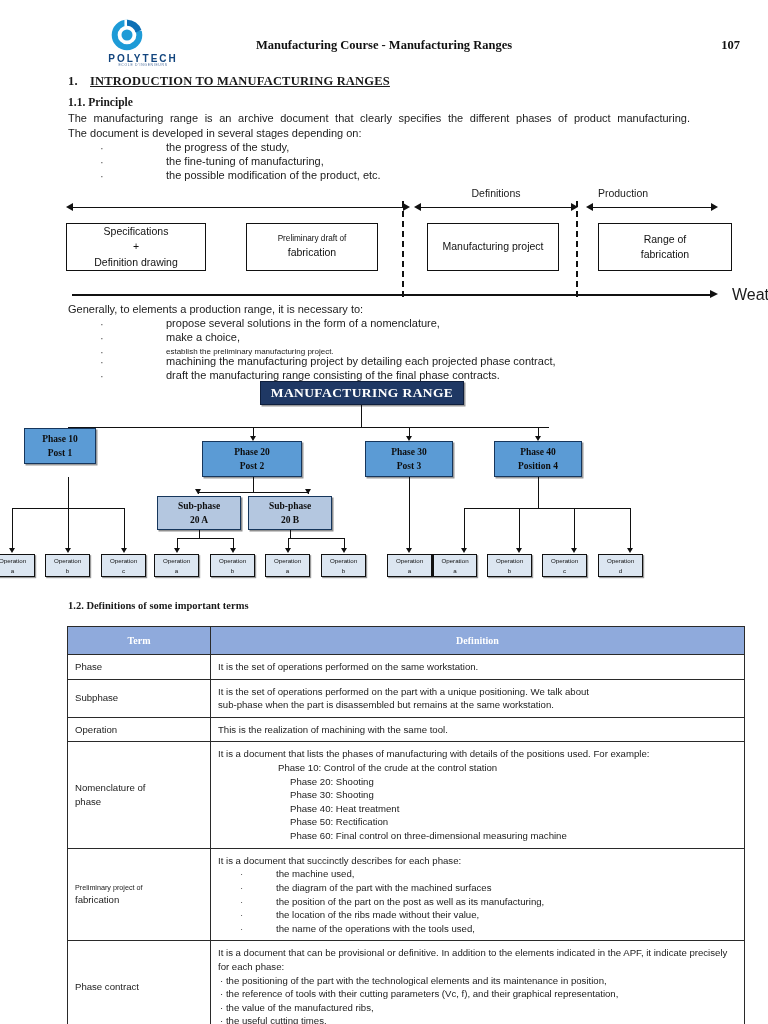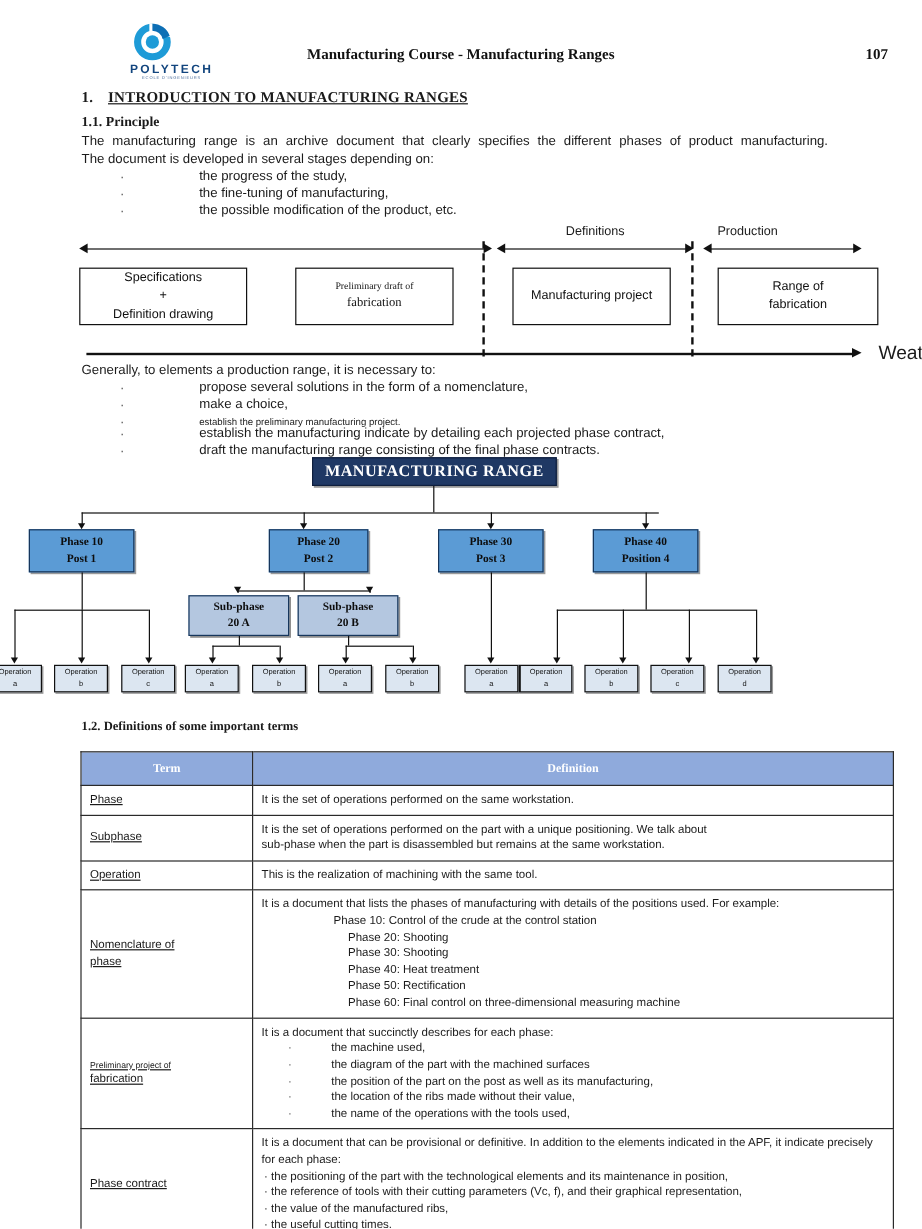--- a/index.html
+++ b/index.html
@@ -44,21 +44,21 @@
   .tl-label{position:absolute;font-size:10.5px;color:#1b1b1b;text-align:center;}
   .tl-arrow{position:absolute;height:9px;}
   .tl-arrow .bar{position:absolute;left:6px;right:6px;top:4px;height:1.4px;background:#111;}
   .tl-arrow .ahL,.tl-arrow .ahR{position:absolute;top:0;width:0;height:0;
       border-top:4.5px solid transparent;border-bottom:4.5px solid transparent;}
   .tl-arrow .ahL{left:0;border-right:7px solid #111;}
   .tl-arrow .ahR{right:0;border-left:7px solid #111;}
   .tl-box{position:absolute;border:1.6px solid #111;background:#fff;
       display:flex;align-items:center;justify-content:center;text-align:center;
       font-size:10.5px;line-height:1.45;color:#111;}
-  .tl-box.small{font-size:8.2px;font-family:Liberation Serif, serif;}
+  .tl-box.small{font-size:8.2px;}
   .tl-box.small .big{font-size:10.5px;}
   .tl-axis{position:absolute;left:72px;top:105px;width:646px;height:9px;}
   .tl-axis .bar{position:absolute;left:0;right:7px;top:4px;height:1.7px;background:#111;}
   .tl-axis .ahR{position:absolute;right:0;top:0;width:0;height:0;
       border-top:4.5px solid transparent;border-bottom:4.5px solid transparent;
       border-left:8px solid #111;}
   .tl-div{position:absolute;width:0;border-left:2.2px dashed #111;}
   .tl-weather{position:absolute;font-size:16px;color:#1b1b1b;margin-left:48px;}
 
   
@@ -87,21 +87,21 @@
   
   .tbl-cap{position:absolute;left:68px;top:600px;
       font-family:"Liberation Serif",serif;font-size:10.5px;font-weight:bold;}
   table.defs{position:absolute;left:67px;top:626px;width:678px;
       border-collapse:collapse;table-layout:fixed;}
   table.defs th{background:#8faadc;border:1.1px solid #2a2a2a;color:#ffffff;
       font-family:"Liberation Serif",serif;font-size:10px;font-weight:bold;
       padding:8px 4px;text-align:center;}
   table.defs td{border:1.1px solid #2a2a2a;font-size:9.6px;color:#1b1b1b;
       padding:5px 7px;vertical-align:middle;line-height:1.42;}
-  table.defs td.term{width:134px;vertical-align:middle;text-decoration:underline;}
+  table.defs td.term{width:134px;vertical-align:middle;}
   .term-sm{font-size:7.2px;display:block;}
   .term-lg{font-size:9.6px;display:block;}
   .ind1{padding-left:60px;display:block;}
   .ind2{padding-left:72px;display:block;}
   .li-dot2{display:block;padding-left:8px;text-indent:-6px;}
   .bl{display:block;position:relative;padding-left:58px;}
   .bl .d{position:absolute;left:22px;top:0;color:#555;}
 </style>
 </head>
 <body>
@@ -207,21 +207,21 @@
   <div class="bullet" style="left:100px;top:331px">
     <span class="dot">·</span>
     <span class="txt">make a choice,</span>
   </div>
   <div class="bullet small" style="left:100px;top:345px">
     <span class="dot">·</span>
     <span class="txt">establish the preliminary manufacturing project.</span>
   </div>
   <div class="bullet" style="left:100px;top:355px">
     <span class="dot">·</span>
-    <span class="txt">establish the manufacturing indicate by detailing each projected phase contract,</span>
+    <span class="txt">machining the manufacturing project by detailing each projected phase contract,</span>
   </div>
   <div class="bullet" style="left:100px;top:369px">
     <span class="dot">·</span>
     <span class="txt">draft the manufacturing range consisting of the final phase contracts.</span>
   </div>
 
   <div class="tree">
 
     <div class="node n-root" style="left:260px;top:3px;width:204px;height:24px">
       <div>MANUFACTURING RANGE</div>
@@ -232,25 +232,25 @@
 
     <div class="ln lnv" style="left:68px;top:49px;height:11px"></div>
     <div class="arw" style="left:64.5px;top:58px"></div>
     <div class="ln lnv" style="left:253px;top:49px;height:11px"></div>
     <div class="arw" style="left:249.5px;top:58px"></div>
     <div class="ln lnv" style="left:409px;top:49px;height:11px"></div>
     <div class="arw" style="left:405.5px;top:58px"></div>
     <div class="ln lnv" style="left:538px;top:49px;height:11px"></div>
     <div class="arw" style="left:534.5px;top:58px"></div>
 
-    <div class="node n-phase" style="left:24px;top:63px;width:88px;height:36px">
+    <div class="node n-phase" style="left:24px;top:50px;width:72px;height:36px">
       <div>Phase 10</div>
       <div>Post 1</div>
     </div>
-    <div class="node n-phase" style="left:224px;top:63px;width:83px;height:36px">
+    <div class="node n-phase" style="left:202px;top:63px;width:100px;height:36px">
       <div>Phase 20</div>
       <div>Post 2</div>
     </div>
     <div class="node n-phase" style="left:365px;top:63px;width:88px;height:36px">
       <div>Phase 30</div>
       <div>Post 3</div>
     </div>
     <div class="node n-phase" style="left:494px;top:63px;width:88px;height:36px">
       <div>Phase 40</div>
       <div>Position 4</div>

